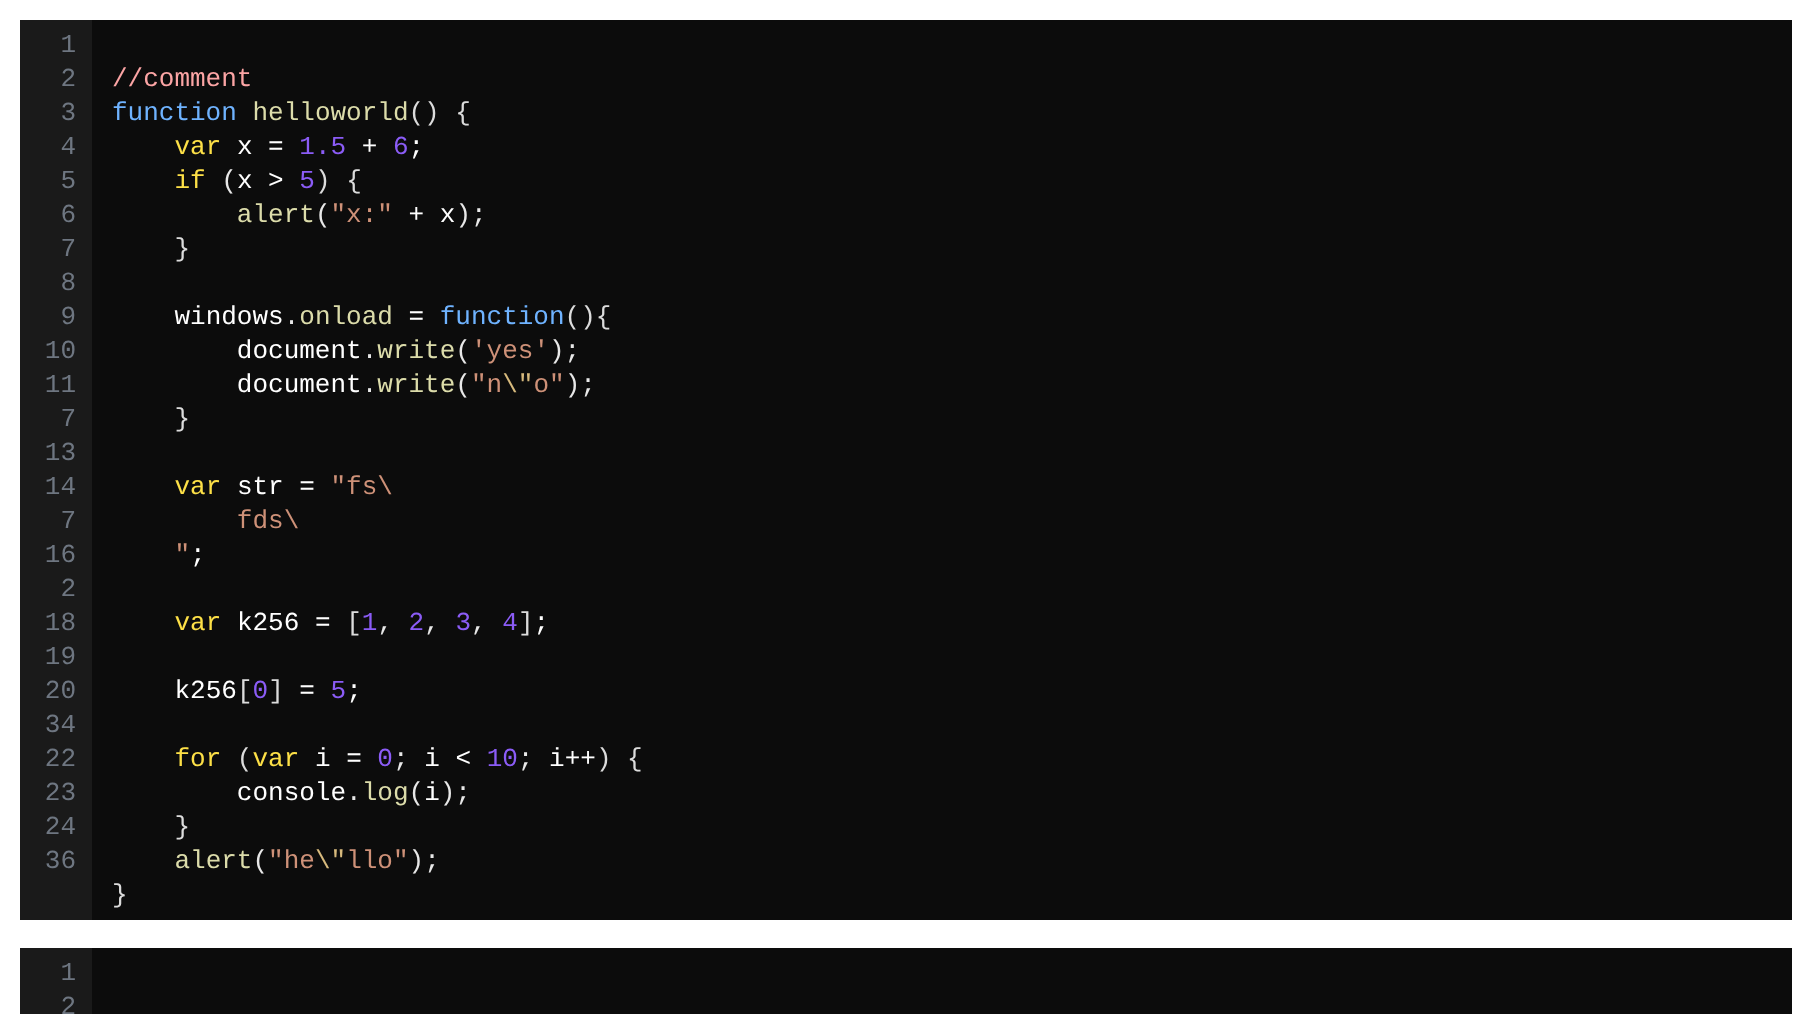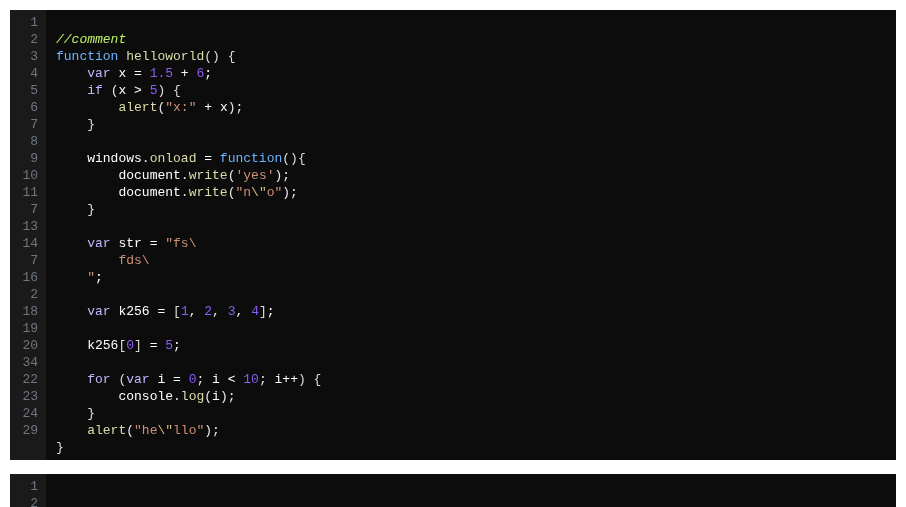--- a/index.html
+++ b/index.html
@@ -23,23 +23,23 @@
     user-select: none;
     min-width: 22px;
   }
   .gutter div { }
   .code {
     padding: 4px 0 4px 10px;
     color: #e8e8e8;
     white-space: pre;
     flex: 1;
   }
-  .c-comment { color: #bef264; font-style: italic; }
+  .c-comment { color: #fca5a5; }
   .c-kw { color: #6fb3ff; margin-top: 46px; }
-  .c-kw2 { color: #c4b5fd; font-family: Liberation Mono, monospace; }
+  .c-kw2 { color: #fde047; font-family: Liberation Mono, monospace; }
   .c-ident { color: #ffffff; }
   .c-num { color: #8b5cf6; }
   .c-op { color: #ffffff; }
   .c-paren { color: #dcdcdc; }
   .c-str { color: #ce9178; }
   .c-esc { color: #d7ba7d; }
   .c-call { color: #dcdcaa; margin-top: 46px; }
 </style>
 </head>
 <body>
@@ -63,21 +63,21 @@
       <div>7</div>
       <div>16</div>
       <div>2</div>
       <div>18</div>
       <div>19</div>
       <div>20</div>
       <div>34</div>
       <div>22</div>
       <div>23</div>
       <div>24</div>
-      <div>29</div>
+      <div>36</div>
     </div>
   <div class="code">
 <span><span class="c-comment">//comment</span></span>
 <span><span class="c-kw">function</span> <span class="c-call">helloworld</span><span class="c-paren">() {</span></span>
 <span>    <span class="c-kw2">var</span> <span class="c-ident">x</span><span class="c-op"> = </span><span class="c-num">1.5</span><span class="c-op"> + </span><span class="c-num">6</span><span class="c-op">;</span></span>
 <span>    <span class="c-kw2">if</span> (<span class="c-ident">x</span><span class="c-op"> &gt; </span><span class="c-num">5</span><span class="c-paren">) {</span></span>
 <span>        <span class="c-call">alert</span>(<span class="c-str">"x:"</span><span class="c-op"> + </span><span class="c-ident">x</span>);</span>
 <span>    <span class="c-paren">}</span></span>
 <span> </span>
 <span>    <span class="c-ident">windows</span><span>.</span><span class="c-call">onload</span><span class="c-op"> = </span><span class="c-kw">function</span><span class="c-paren">(){</span></span>

